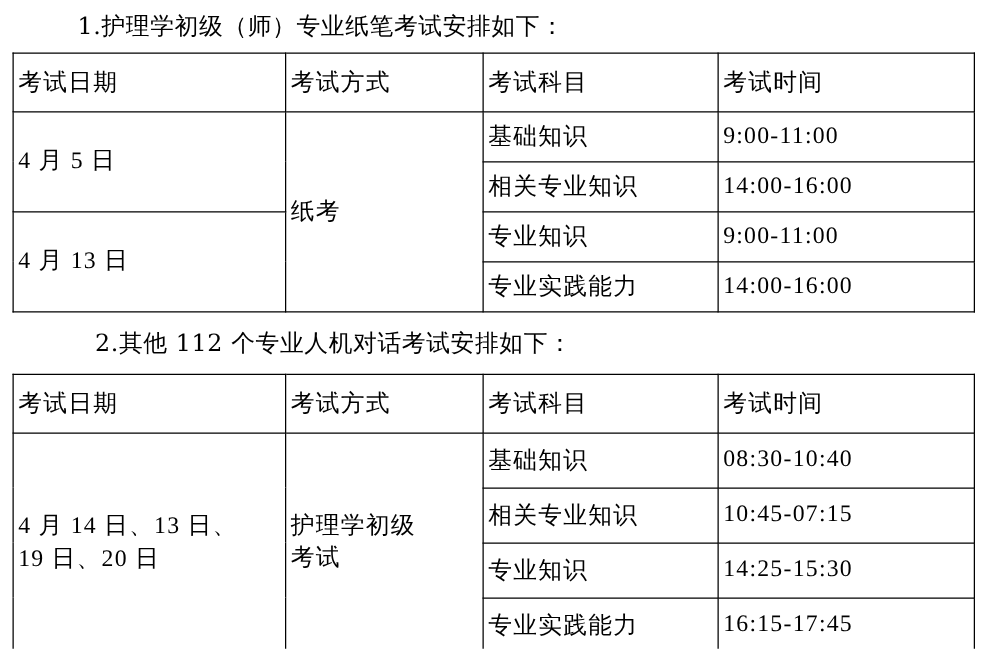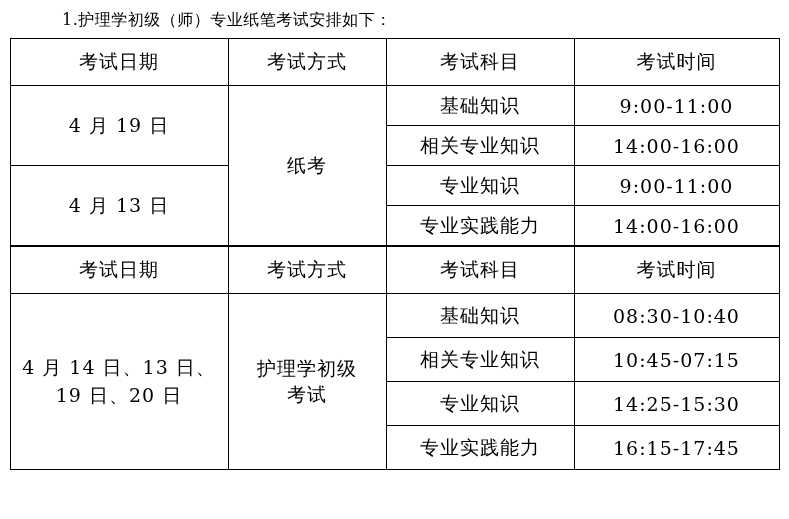--- a/index.html
+++ b/index.html
@@ -15,44 +15,45 @@
     overflow: hidden;
   }
   .page {
     position: relative;
     width: 789px;
     height: 519px;
     box-sizing: border-box;
     padding: 0;
   }
   .heading {
-    font-size: 16px;
+    font-size: 19px;
     line-height: 1.2;
     letter-spacing: 0.5px;
     padding-left: 62px;
     margin: 0;
     white-space: nowrap;
   }
   .heading-1 { padding-top: 10px; padding-bottom: 9px; }
   .heading-2 { padding-top: 14px; padding-bottom: 12px; padding-left: 76px; }
 
   table.sched {
     border-collapse: collapse;
     width: 769px;
     margin: 0 auto;
     table-layout: fixed;
   }
   table.sched td {
     border: 1px solid #000000;
-    text-align: center;
+    text-align: left;
     vertical-align: middle;
     font-size: 19px;
     letter-spacing: 1px;
     padding: 2px 4px;
     white-space: nowrap;
+    font-family: Liberation Serif, serif;
   }
   .col-date   { width: 218px; }
   .col-mode   { width: 158px; }
   .col-subj   { width: 188px; }
   .col-time   { width: 205px; }
 
   .hdr td { height: 42px; }
   .t1 .cell-row td { height: 35px; }
   .t1 .cell-date { line-height: 1.3; }
   .t2 .cell-row td { height: 39px; }
@@ -75,41 +76,42 @@
         <col class="col-time">
     </colgroup>
     <tbody>
       <tr class="hdr">
         <td>考试日期</td>
         <td>考试方式</td>
         <td>考试科目</td>
         <td>考试时间</td>
       </tr>
       <tr class="cell-row">
-        <td class="cell-date num" rowspan="2">4 月 19 日</td>
+        <td class="cell-date num" rowspan="2">4 月 5 日</td>
         <td rowspan="4">纸考</td>
         <td>基础知识</td>
         <td class="num">9:00-11:00</td>
       </tr>
       <tr class="cell-row">
         <td>相关专业知识</td>
         <td class="num">14:00-16:00</td>
       </tr>
       <tr class="cell-row">
         <td class="cell-date num" rowspan="2">4 月 13 日</td>
         <td>专业知识</td>
         <td class="num">9:00-11:00</td>
       </tr>
       <tr class="cell-row">
         <td>专业实践能力</td>
         <td class="num">14:00-16:00</td>
       </tr>
     </tbody>
   </table>
 
+  <p class="heading heading-2">2.其他 112 个专业人机对话考试安排如下：</p>
 
   <table class="sched t2">
     <colgroup>
       <col class="col-date">
         <col class="col-mode">
         <col class="col-subj">
         <col class="col-time">
     </colgroup>
     <tbody>
       <tr class="hdr">

